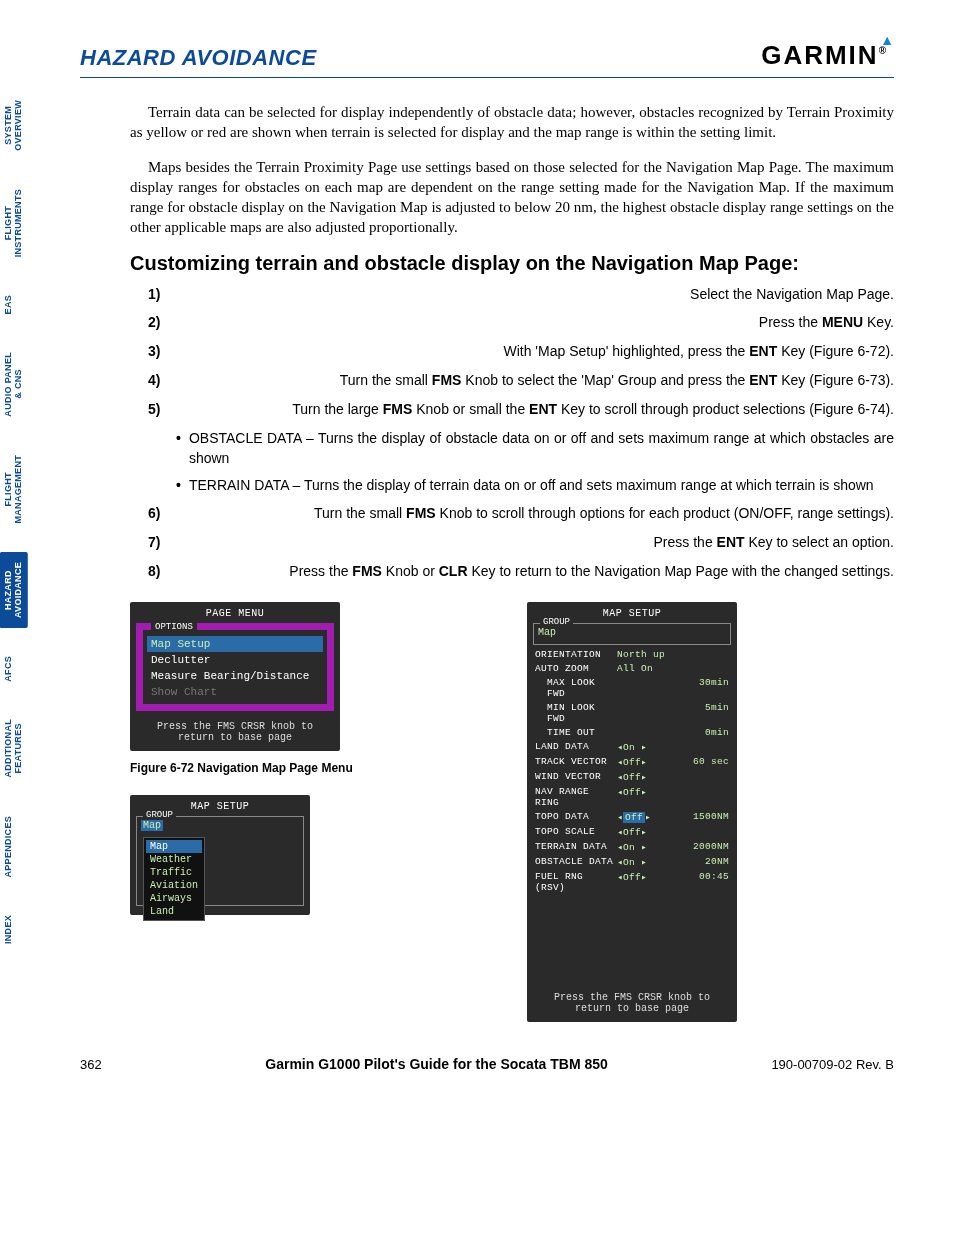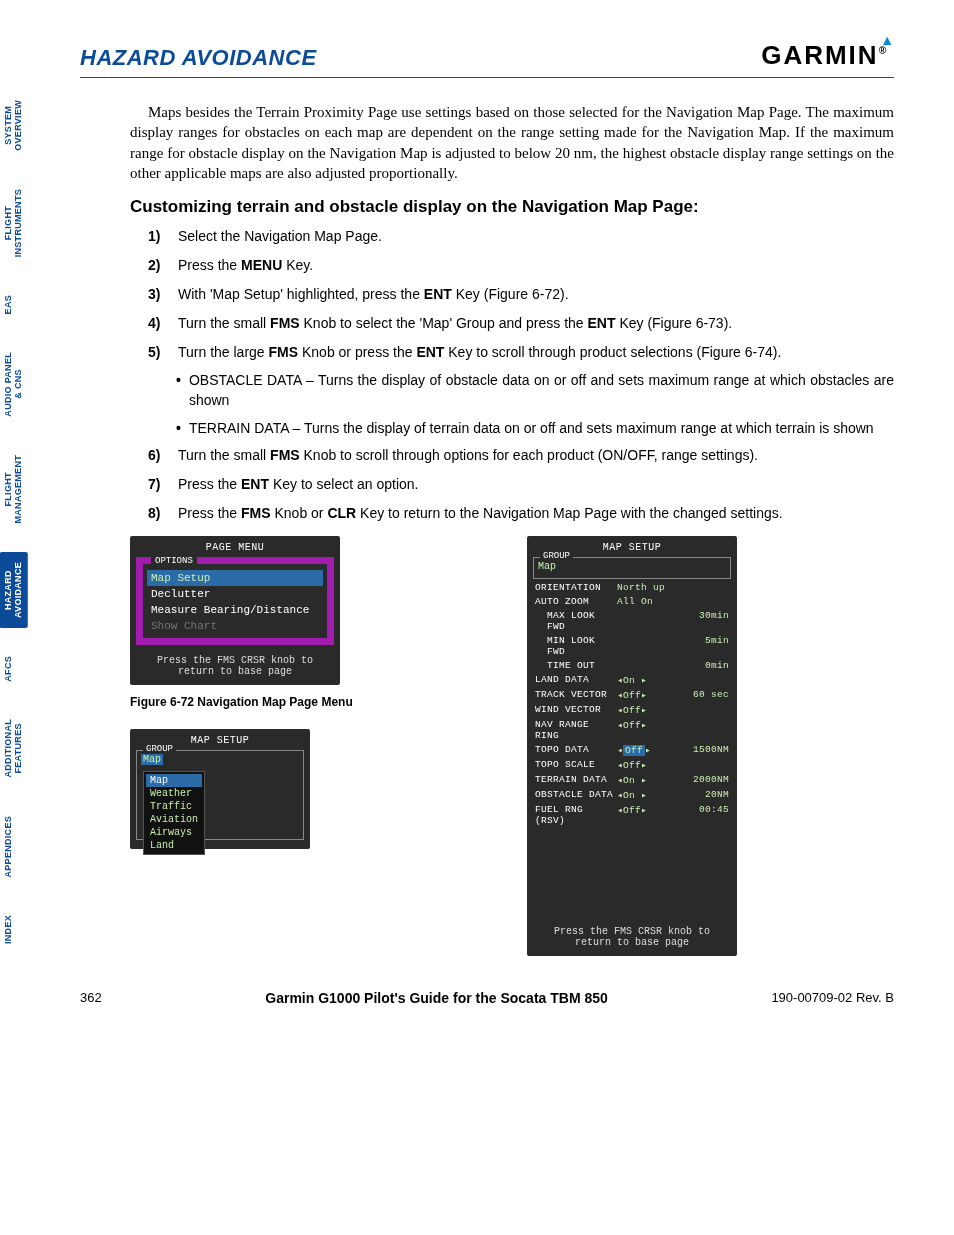--- a/index.html
+++ b/index.html
@@ -78,46 +78,46 @@
   .para {
     font-family: "Times New Roman", serif;
     font-size: 15px;
     line-height: 1.35;
     margin-bottom: 14px;
     text-align: justify;
     text-indent: 18px;
   }
   .subheading {
     font-weight: 700;
-    font-size: 17px;
+    font-size: 20px;
     margin: 10px 0 10px 0;
   }
   .steps { padding-left: 18px; margin-bottom: 8px; }
   .step {
     font-size: 14px;
     margin-bottom: 10px;
     display: flex;
     gap: 8px;
     line-height: 1.35;
   }
   .step .num { font-weight: 700; min-width: 22px; }
-  .step .txt { flex: 1; }
+  .step .txt { flex: 1; text-align: right; }
   .step .txt b, .bullets b { font-weight: 700; }
   .bullets { padding-left: 46px; margin-bottom: 6px; }
   .bullet {
     font-size: 14px;
     margin-bottom: 8px;
     display: flex;
     gap: 8px;
     text-align: justify;
     line-height: 1.4;
   }
   .bullet::before { content: "•"; font-weight: bold; }
   
-  .figrow { display: flex; gap: 30px; margin-top: 13px; }
+  .figrow { display: flex; gap: 30px; margin-top: 22px; }
   .figcol { flex: 1; }
   .figcap { font-size: 12px; font-weight: 700; margin-top: 10px; }
   
   .screen {
     background: #2a2a2a;
     color: #fff;
     font-family: "Lucida Console","Courier New",monospace;
     font-size: 11px;
     border-radius: 2px;
     padding: 6px;
@@ -186,20 +186,21 @@
   <div class="header">
     <h1>HAZARD AVOIDANCE</h1>
     <div class="logo">
       <span class="tri">▲</span>
       <span>GARMIN</span><span class="reg">®</span>
     </div>
   </div>
 
   <div class="content">
 
+    <p class="para">Terrain data can be selected for display independently of obstacle data; however, obstacles recognized by Terrain Proximity as yellow or red are shown when terrain is selected for display and the map range is within the setting limit.</p>
     <p class="para">Maps besides the Terrain Proximity Page use settings based on those selected for the Navigation Map Page. The maximum display ranges for obstacles on each map are dependent on the range setting made for the Navigation Map.  If the maximum range for obstacle display on the Navigation Map is adjusted to below 20 nm, the highest obstacle display range settings on the other applicable maps are also adjusted proportionally.</p>
 
     <div class="subheading">Customizing terrain and obstacle display on the Navigation Map Page:</div>
 
     <div class="steps">
       <div class="step">
         <span class="num">1)</span>
         <span class="txt">Select the Navigation Map Page.</span>
       </div>
       <div class="step">
@@ -209,21 +210,21 @@
       <div class="step">
         <span class="num">3)</span>
         <span class="txt"><span>With 'Map Setup' highlighted, press the </span><b>ENT</b><span> Key (Figure 6-72).</span></span>
       </div>
       <div class="step">
         <span class="num">4)</span>
         <span class="txt"><span>Turn the small </span><b>FMS</b><span> Knob to select the 'Map' Group and press the </span><b>ENT</b><span> Key (Figure 6-73).</span></span>
       </div>
       <div class="step">
         <span class="num">5)</span>
-        <span class="txt"><span>Turn the large </span><b>FMS</b><span> Knob or press the </span><b>ENT</b><span> Key to scroll through product selections (Figure 6-74).</span></span>
+        <span class="txt"><span>Turn the large </span><b>FMS</b><span> Knob or small the </span><b>ENT</b><span> Key to scroll through product selections (Figure 6-74).</span></span>
       </div>
     </div>
 
     <div class="bullets">
       <div class="bullet">
           <span>OBSTACLE DATA – Turns the display of obstacle data on or off and sets maximum range at which obstacles are shown</span>
         </div>
       <div class="bullet">
           <span>TERRAIN DATA – Turns the display of terrain data on or off and sets maximum range at which terrain is shown</span>
         </div>

